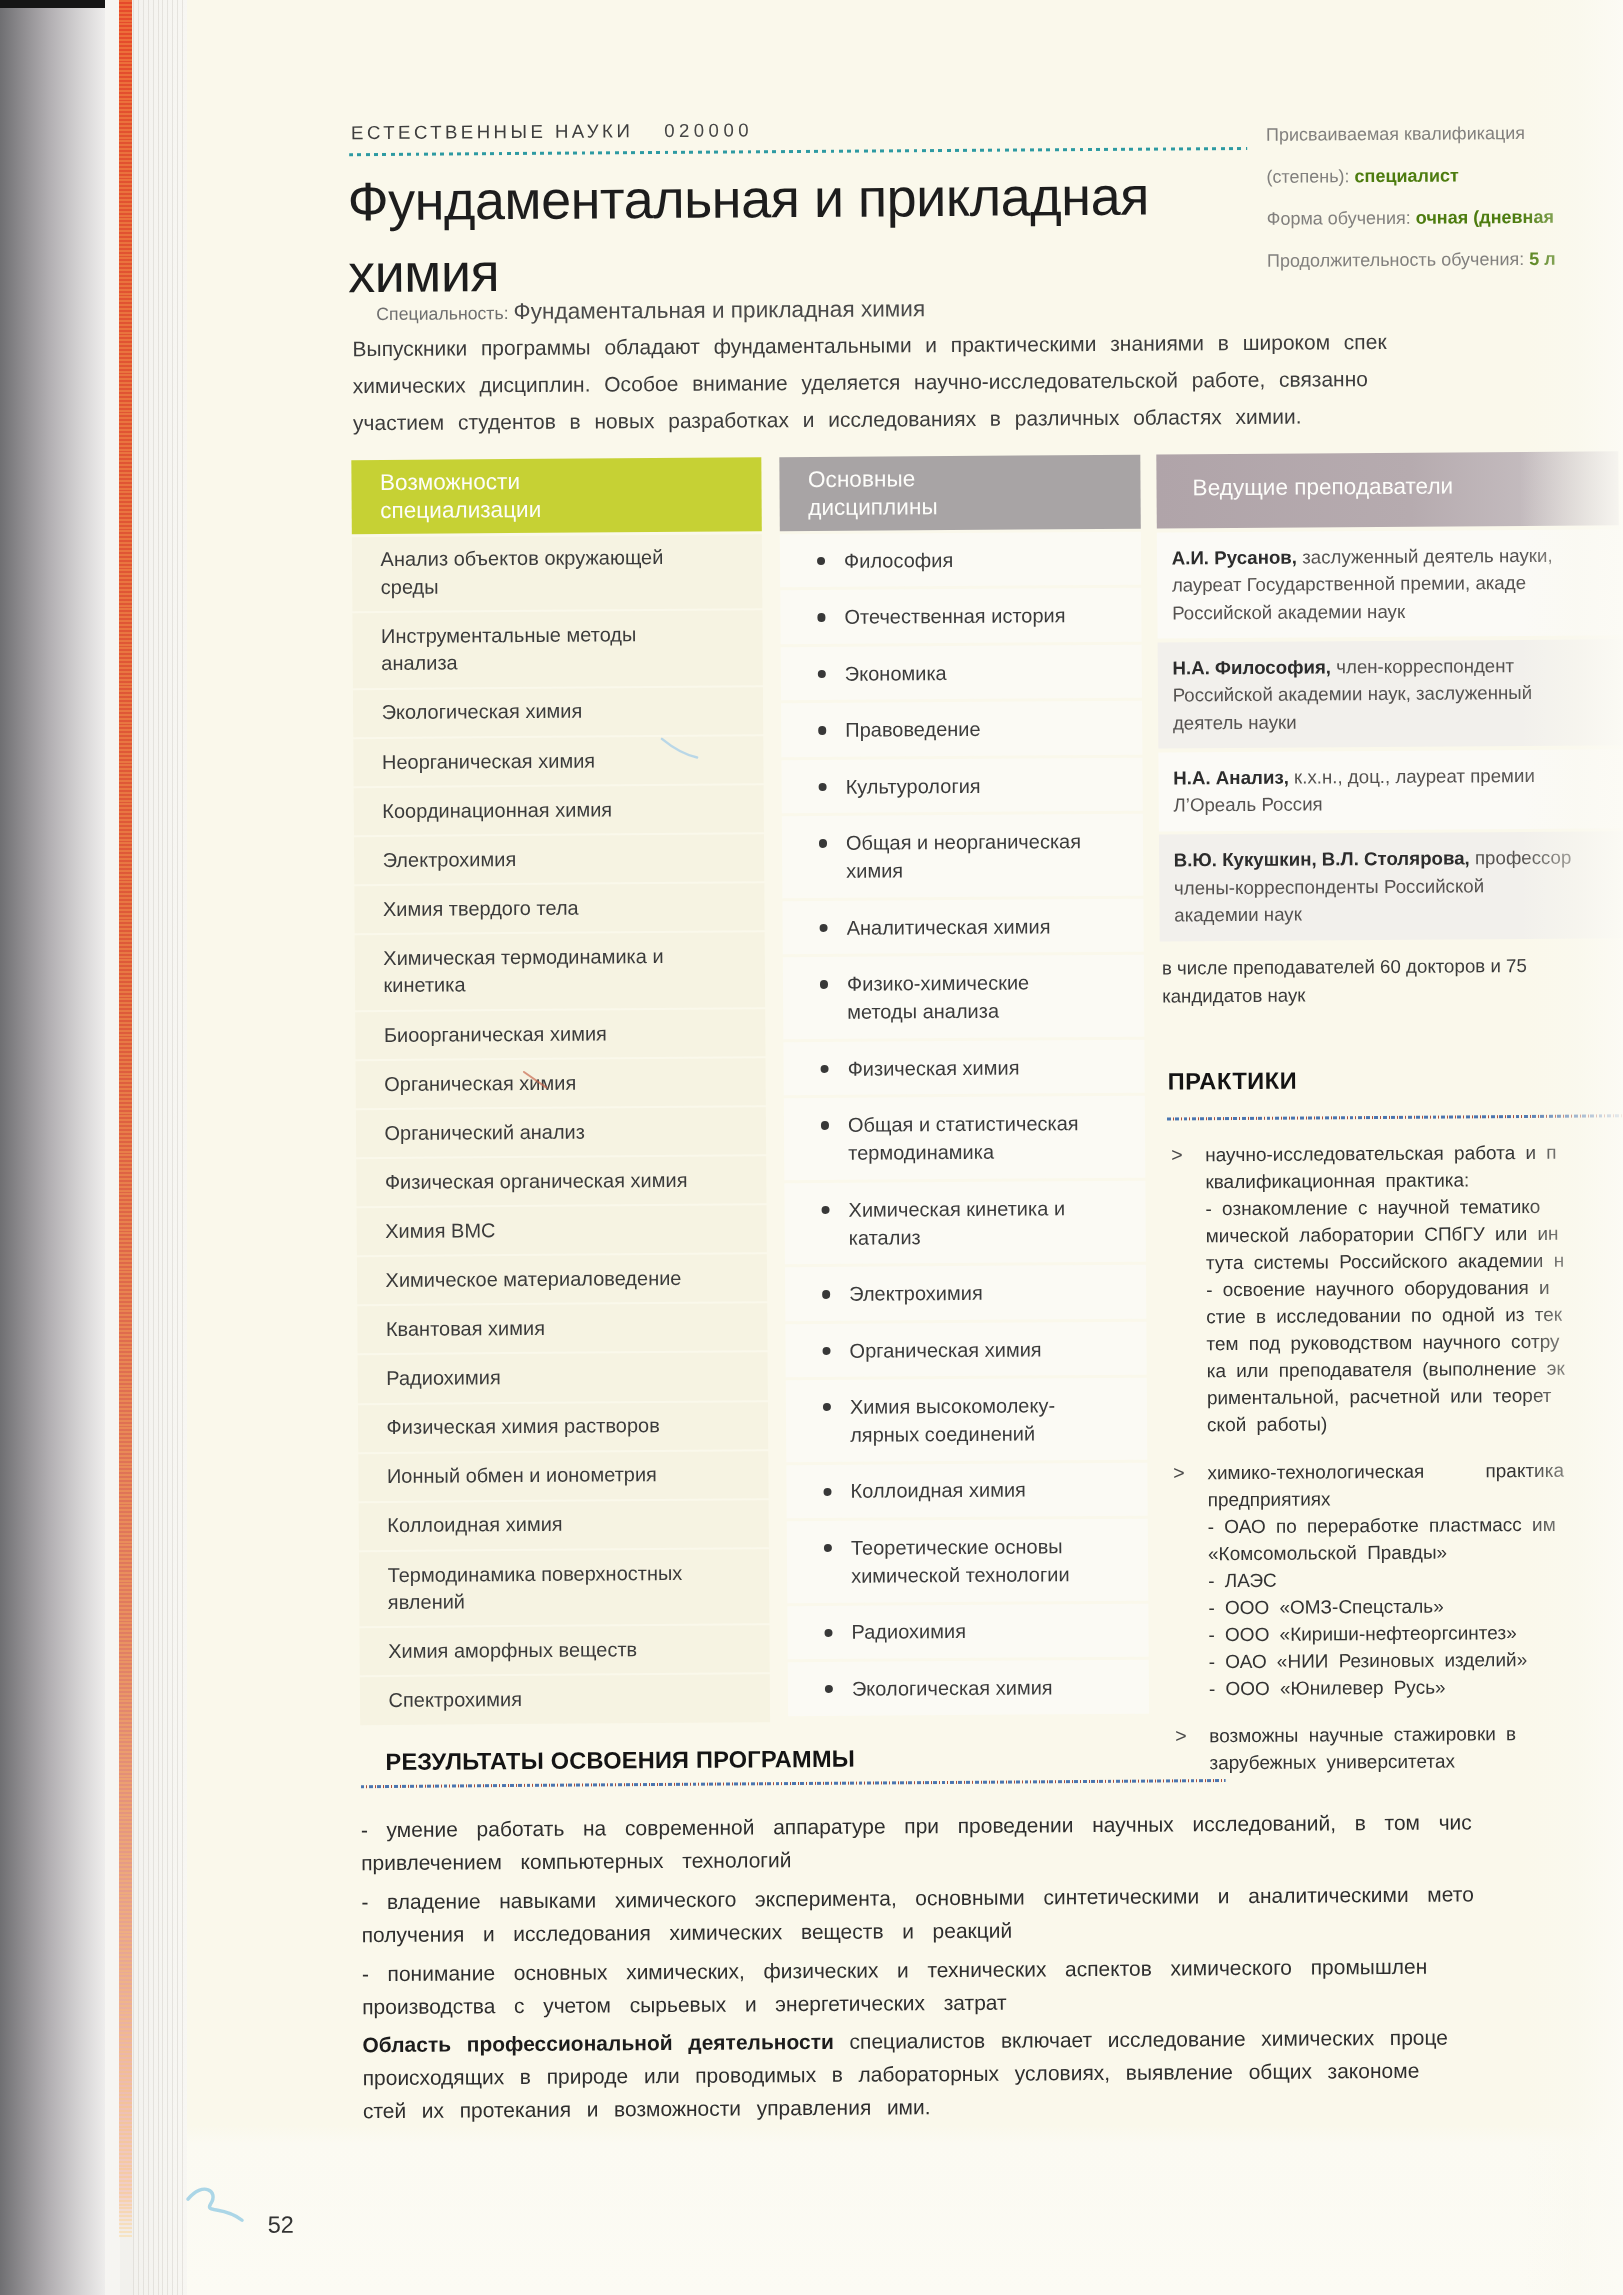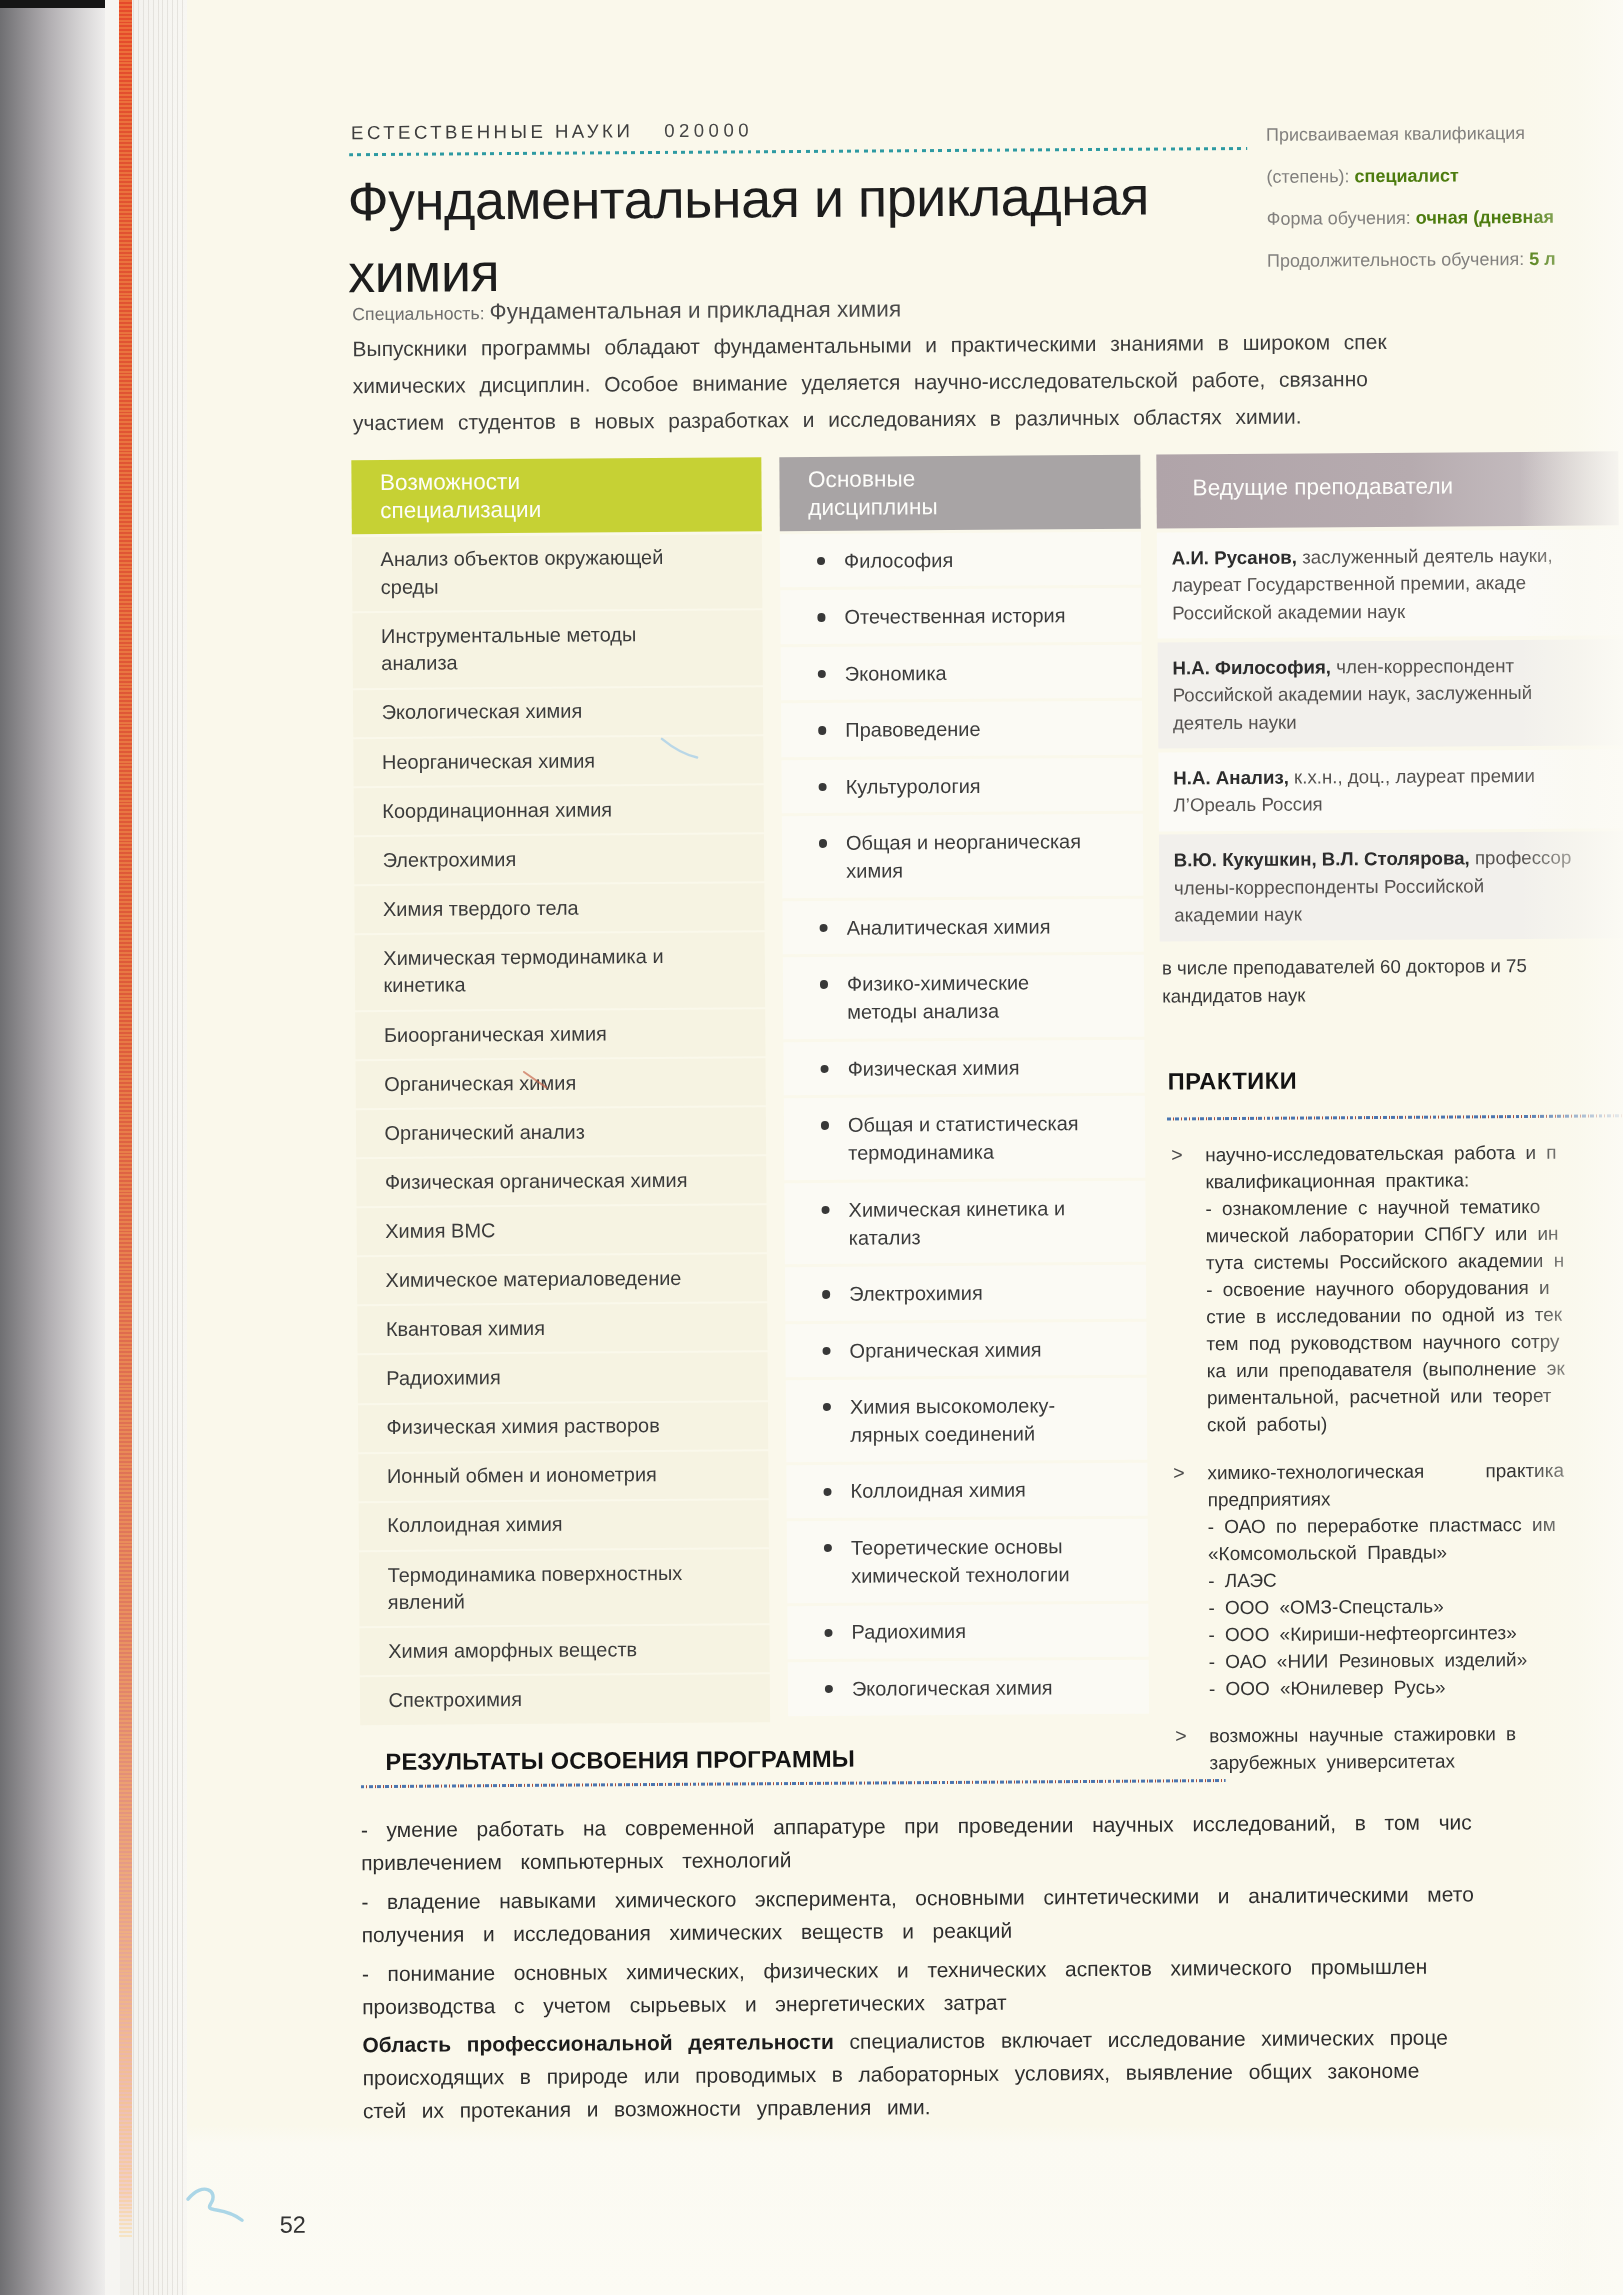--- a/index.html
+++ b/index.html
@@ -42,21 +42,21 @@
 
   .page-title { left:354px; top:162px; font-size:54px; line-height:72px; font-weight:400;
     color:#1d1d1d; white-space:pre; letter-spacing:-0.5px; }
 
   .qual { left:1273px; top:128px; width:373px; }
   .qline { height:42px; font-size:18px; white-space:nowrap; }
   .qlabel { color:#82807e; }
   .qvalue { color:#4d7c0f; font-weight:bold; }
 
   .specialty { left:358px; top:297px; white-space:nowrap; }
-  .specialty .slabel { font-size:17.7px; color:#6f6f6f; }
+  .specialty .slabel { font-size:17.7px; color:#6f6f6f;margin-left:24px; }
   .specialty .svalue { font-size:22.6px; color:#4a4a4a; }
 
   .intro { left:358px; top:327px; }
   .iline { white-space:pre; font-size:21px; line-height:37px; word-spacing:7.9px; color:#3c3c3c; }
 
   
   .col { top:457px; }
   .col-head { height:74px; padding:8.8px 4.9px 0 28.5px; font-size:22.6px; line-height:28.5px;
     color:#fdfdfa; white-space:pre; }
   .head-lime  { background:#c6d134; }
@@ -94,21 +94,21 @@
   .ptext { margin-left:37px; white-space:pre; font-size:19px; line-height:27px; color:#333; word-spacing:4.9px; }
 
   .res-title { left:381px; top:1746px; font-size:23.6px; font-weight:bold; color:#141414; letter-spacing:0.2px; }
   .dots-res { left:356px; top:1782px; width:865px; }
   .rparas { left:356px; top:1810px; }
   .rpara { white-space:pre; font-size:21px; line-height:33px; word-spacing:12.8px; color:#2e2e2e; margin-bottom:5.9px; }
   .rpara-final { left:356px; top:2025px; white-space:pre; font-size:21px; line-height:33px;
     word-spacing:9.8px; color:#2e2e2e; }
   .rpara-final b { color:#1c1c1c; }
 
-  .page-number { left:272px; top:2208px; font-size:23.6px; color:#333; }
+  .page-number { left:260px; top:2208px; font-size:23.6px; color:#333; }
 
   .fade-right { right:0; top:0; width:103px; height:2295px; z-index:5;
     background:linear-gradient(90deg, rgba(250,249,240,0) 0%, rgba(250,249,240,.5) 55%, rgba(252,251,245,.9) 100%); }
   svg.mark { position:absolute; z-index:4; }
 </style>
 </head>
 <body>
 
 <div class="abs strip-gray"></div>
 <div class="abs strip-black"></div>

